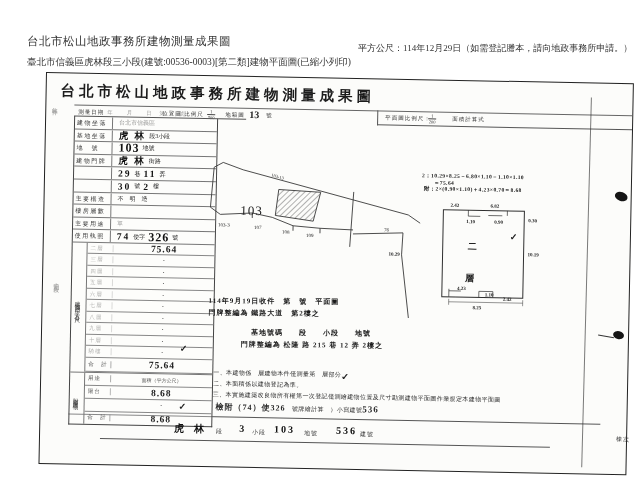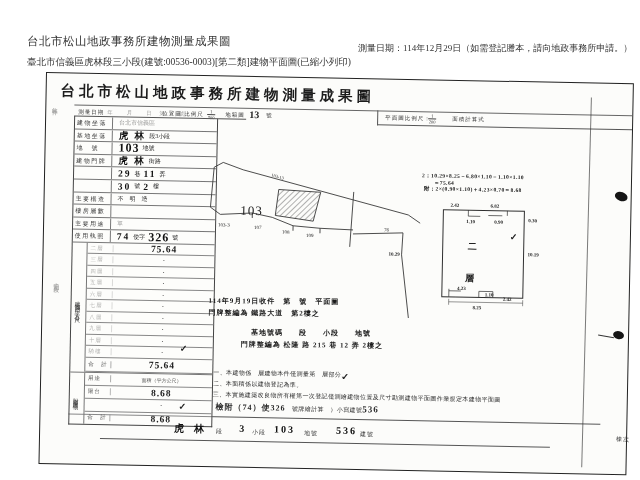--- a/index.html
+++ b/index.html
@@ -62,21 +62,21 @@
   .s-tiny{font-size:4.5px}
   .s-parcel{font-size:13px;letter-spacing:1px}
   .s-dim{font-size:5px;font-weight:700}
   .s-floor{font-size:9px;font-weight:700}
 </style>
 </head>
 <body>
 
 <div class="hdr1">台北市松山地政事務所建物測量成果圖</div>
 <div class="hdr2">臺北市信義區虎林段三小段(建號:00536-0003)[第二類]建物平面圖(已縮小列印)</div>
-<div class="qdate">測量日期：114年12月29日（如需登記謄本，請向地政事務所申請。）</div>
+<div class="qdate">平方公尺：114年12月29日（如需登記謄本，請向地政事務所申請。）</div>
 
 <div id="doc">
   <div class="title">台北市松山地政事務所建物測量成果圖</div>
 
   <div class="band">
     <span class="bl" style="left:4px;top:3px">測量日期</span>
     <span class="bl dim" style="left:33px;top:3px">年　　月　　日　第　　號</span>
     <span class="bl" style="left:88px;top:3px">位置圖</span>
     <span class="bl" style="left:110px;top:3px">比例尺</span>
     <span class="frac" style="left:133px;top:1px">

